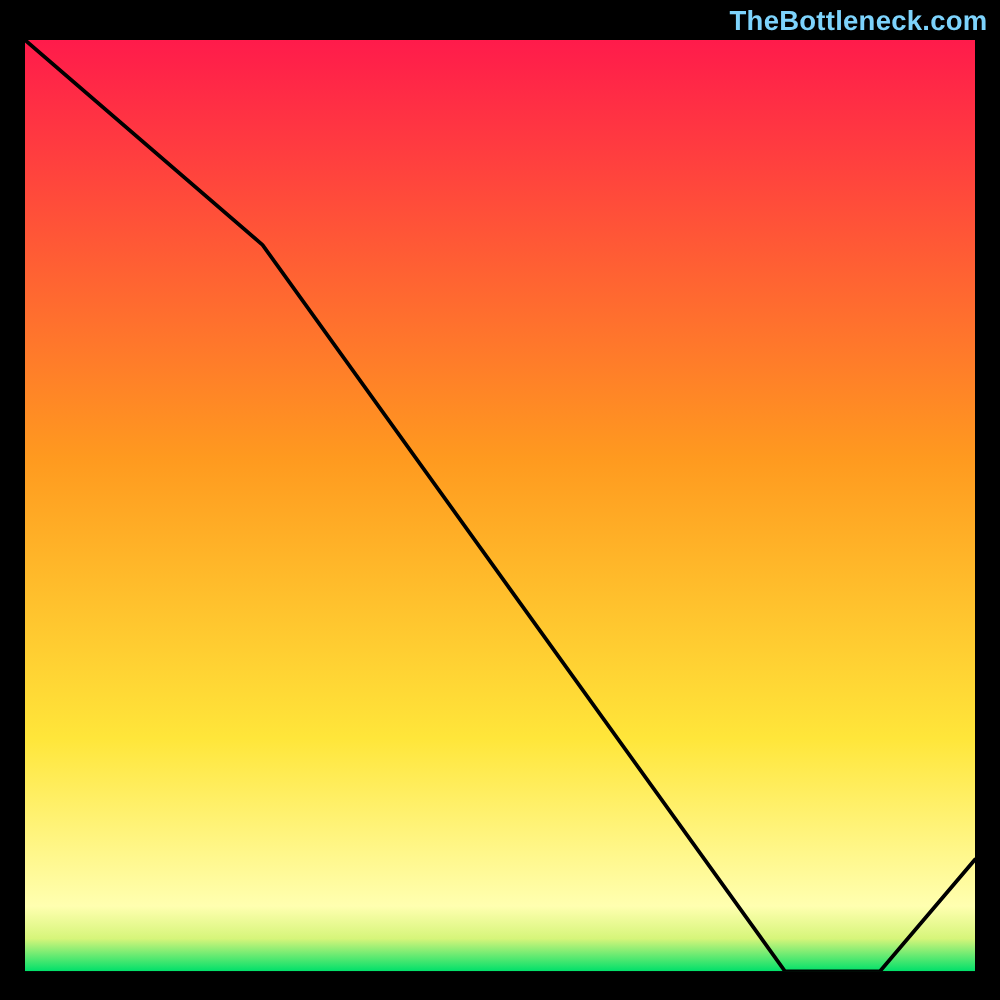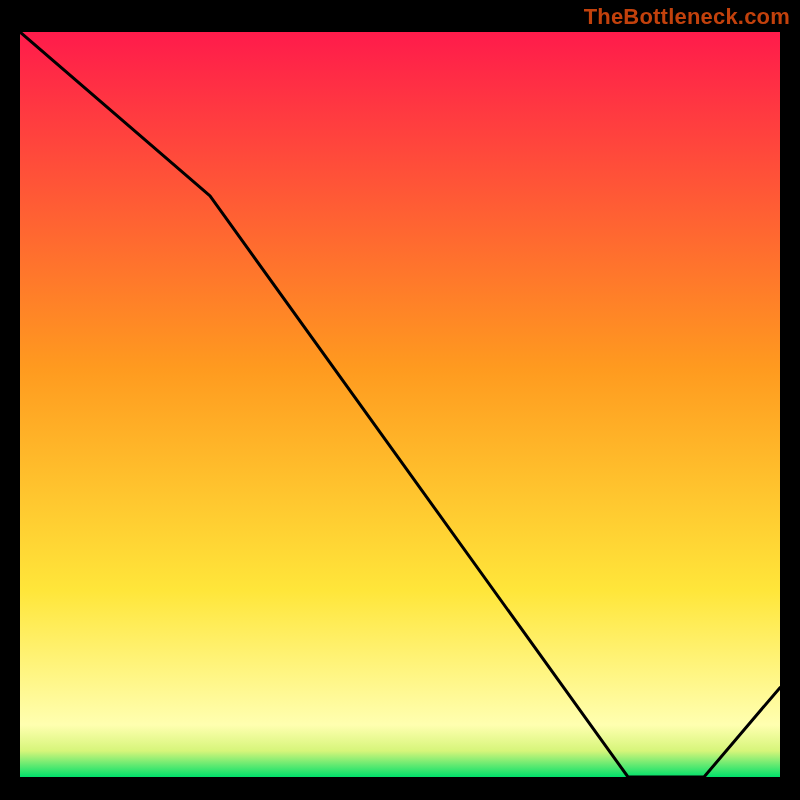--- a/index.html
+++ b/index.html
@@ -14,21 +14,21 @@
   .stage {
     position: relative;
     width: 800px;
     height: 800px;
     background: #000;
   }
   .attribution {
     position: absolute;
     top: 4px;
     right: 10px;
-    color: #c2410c;
+    color: #7dd3fc;
     font-size: 22px;
     font-weight: 600;
     letter-spacing: 0.2px;
   }
   .plot {
     position: absolute;
     left: 20px;
     top: 32px;
     width: 760px;
     height: 745px;

